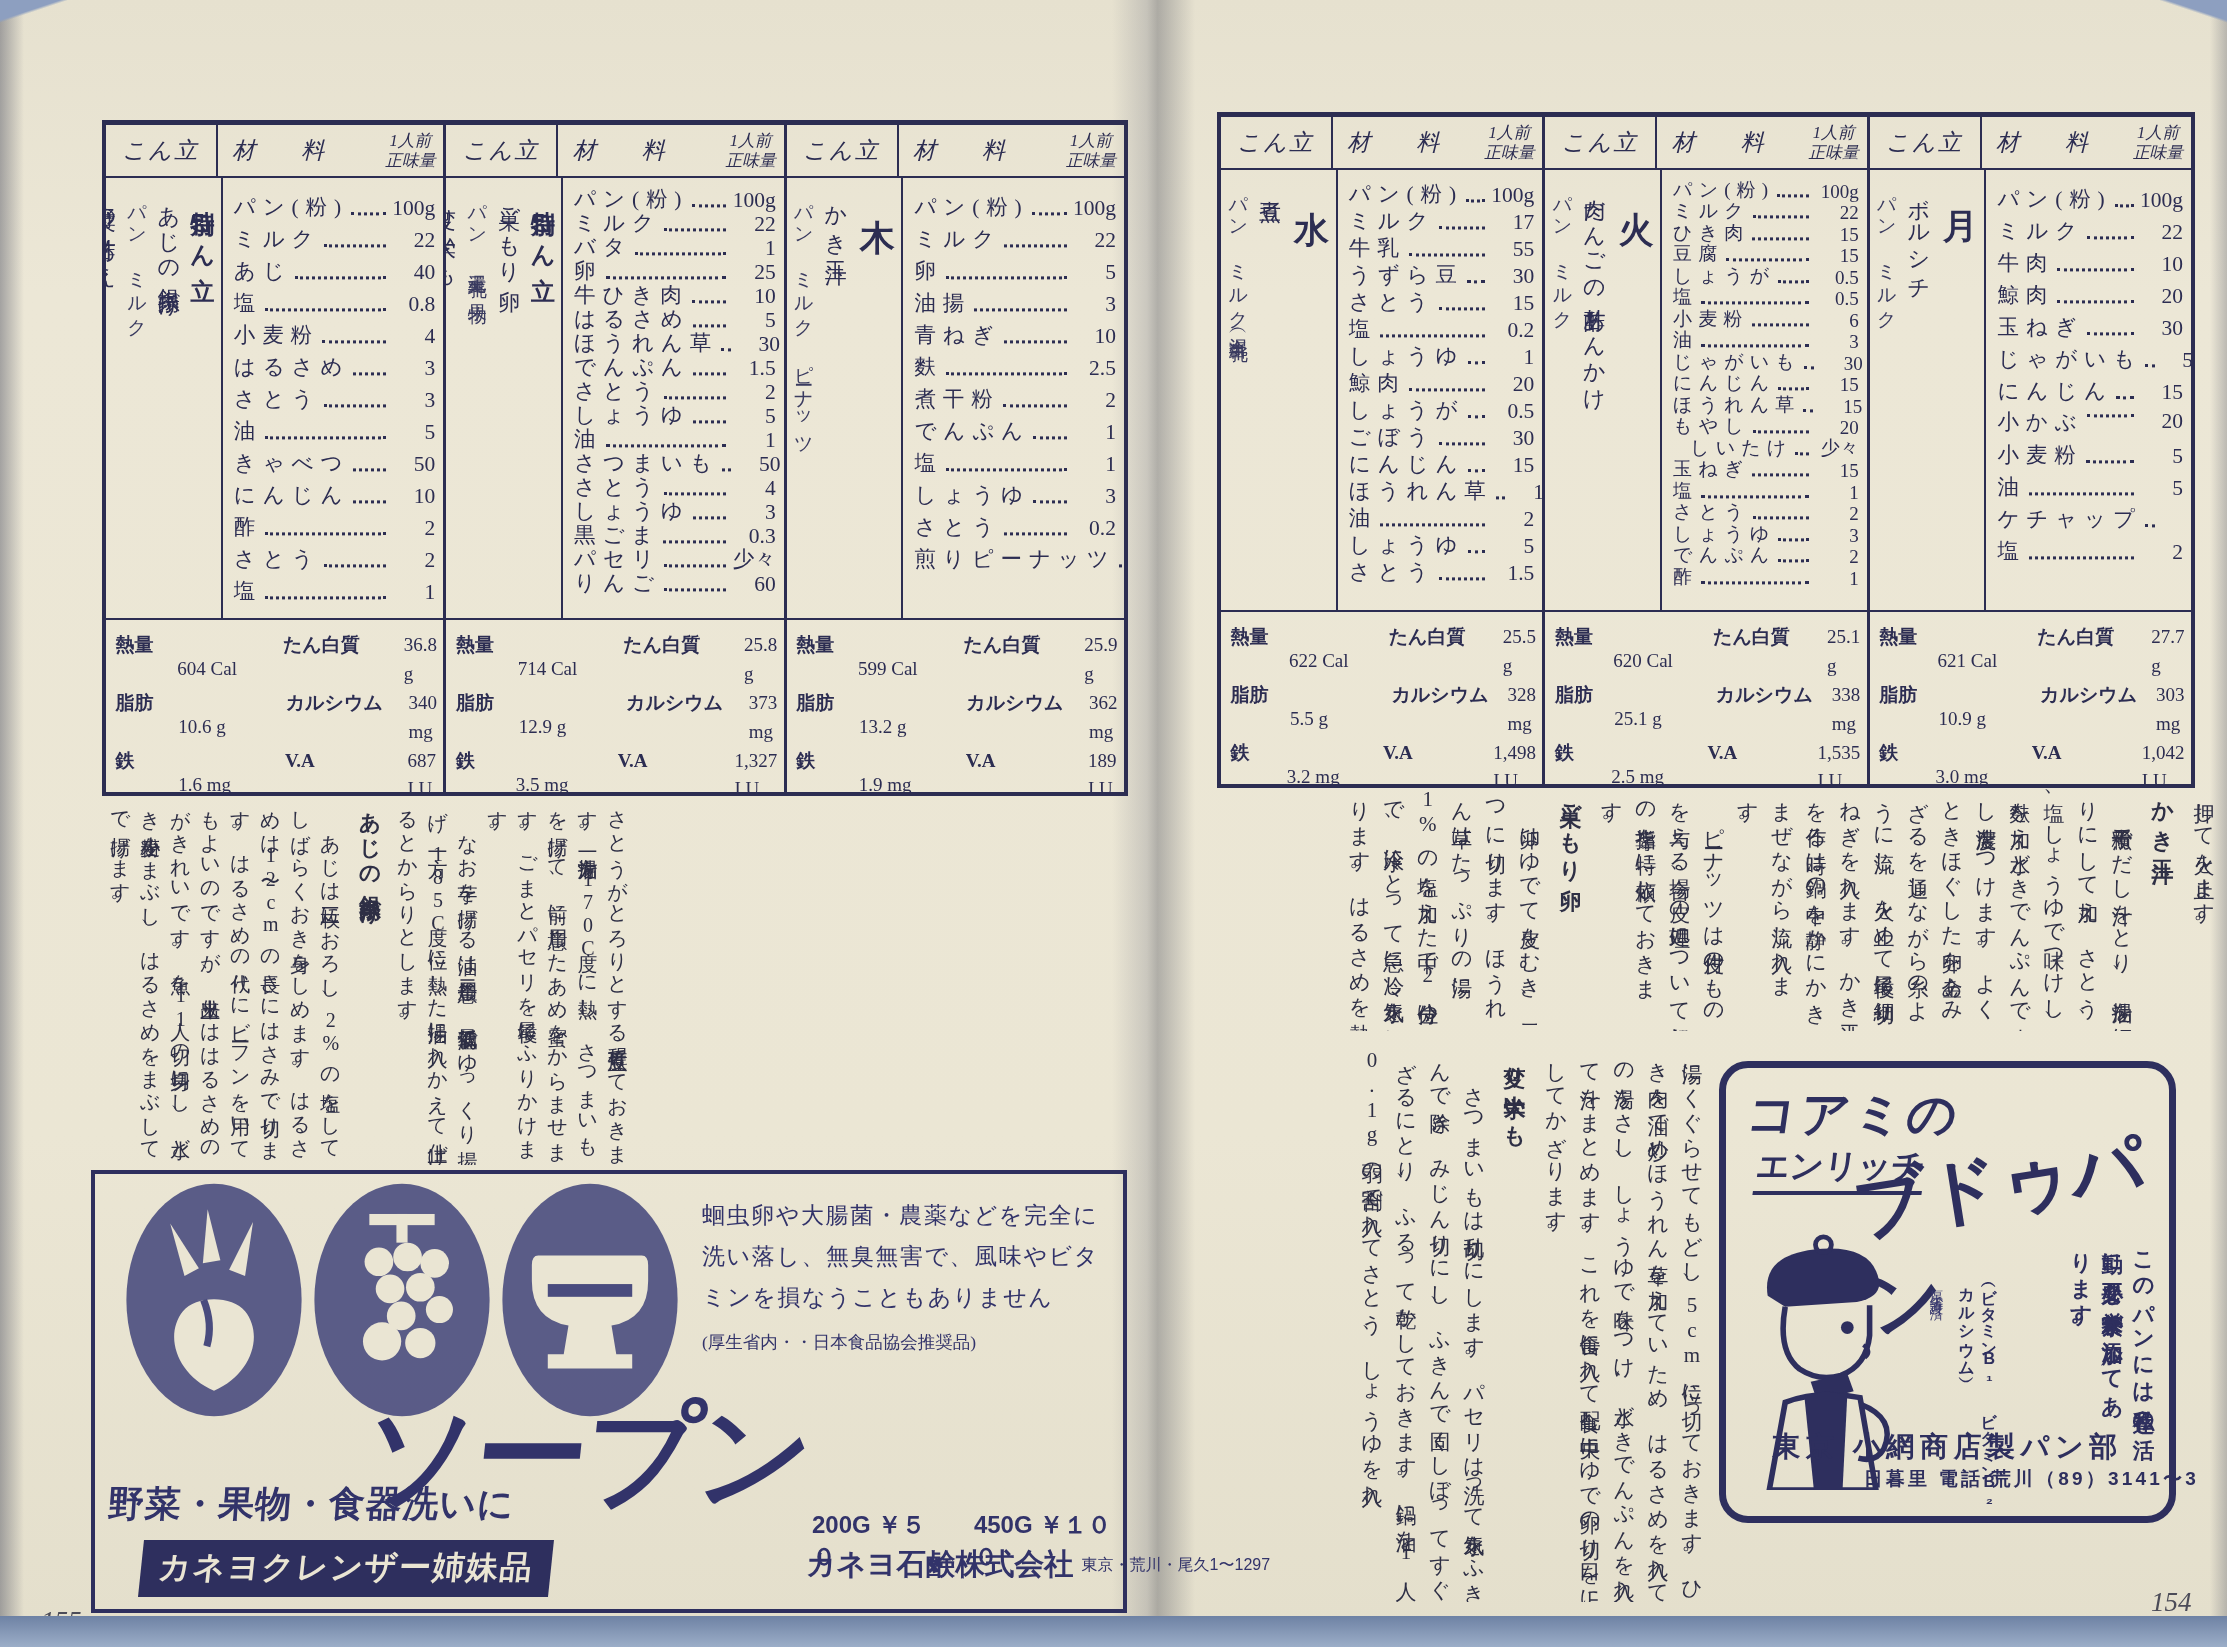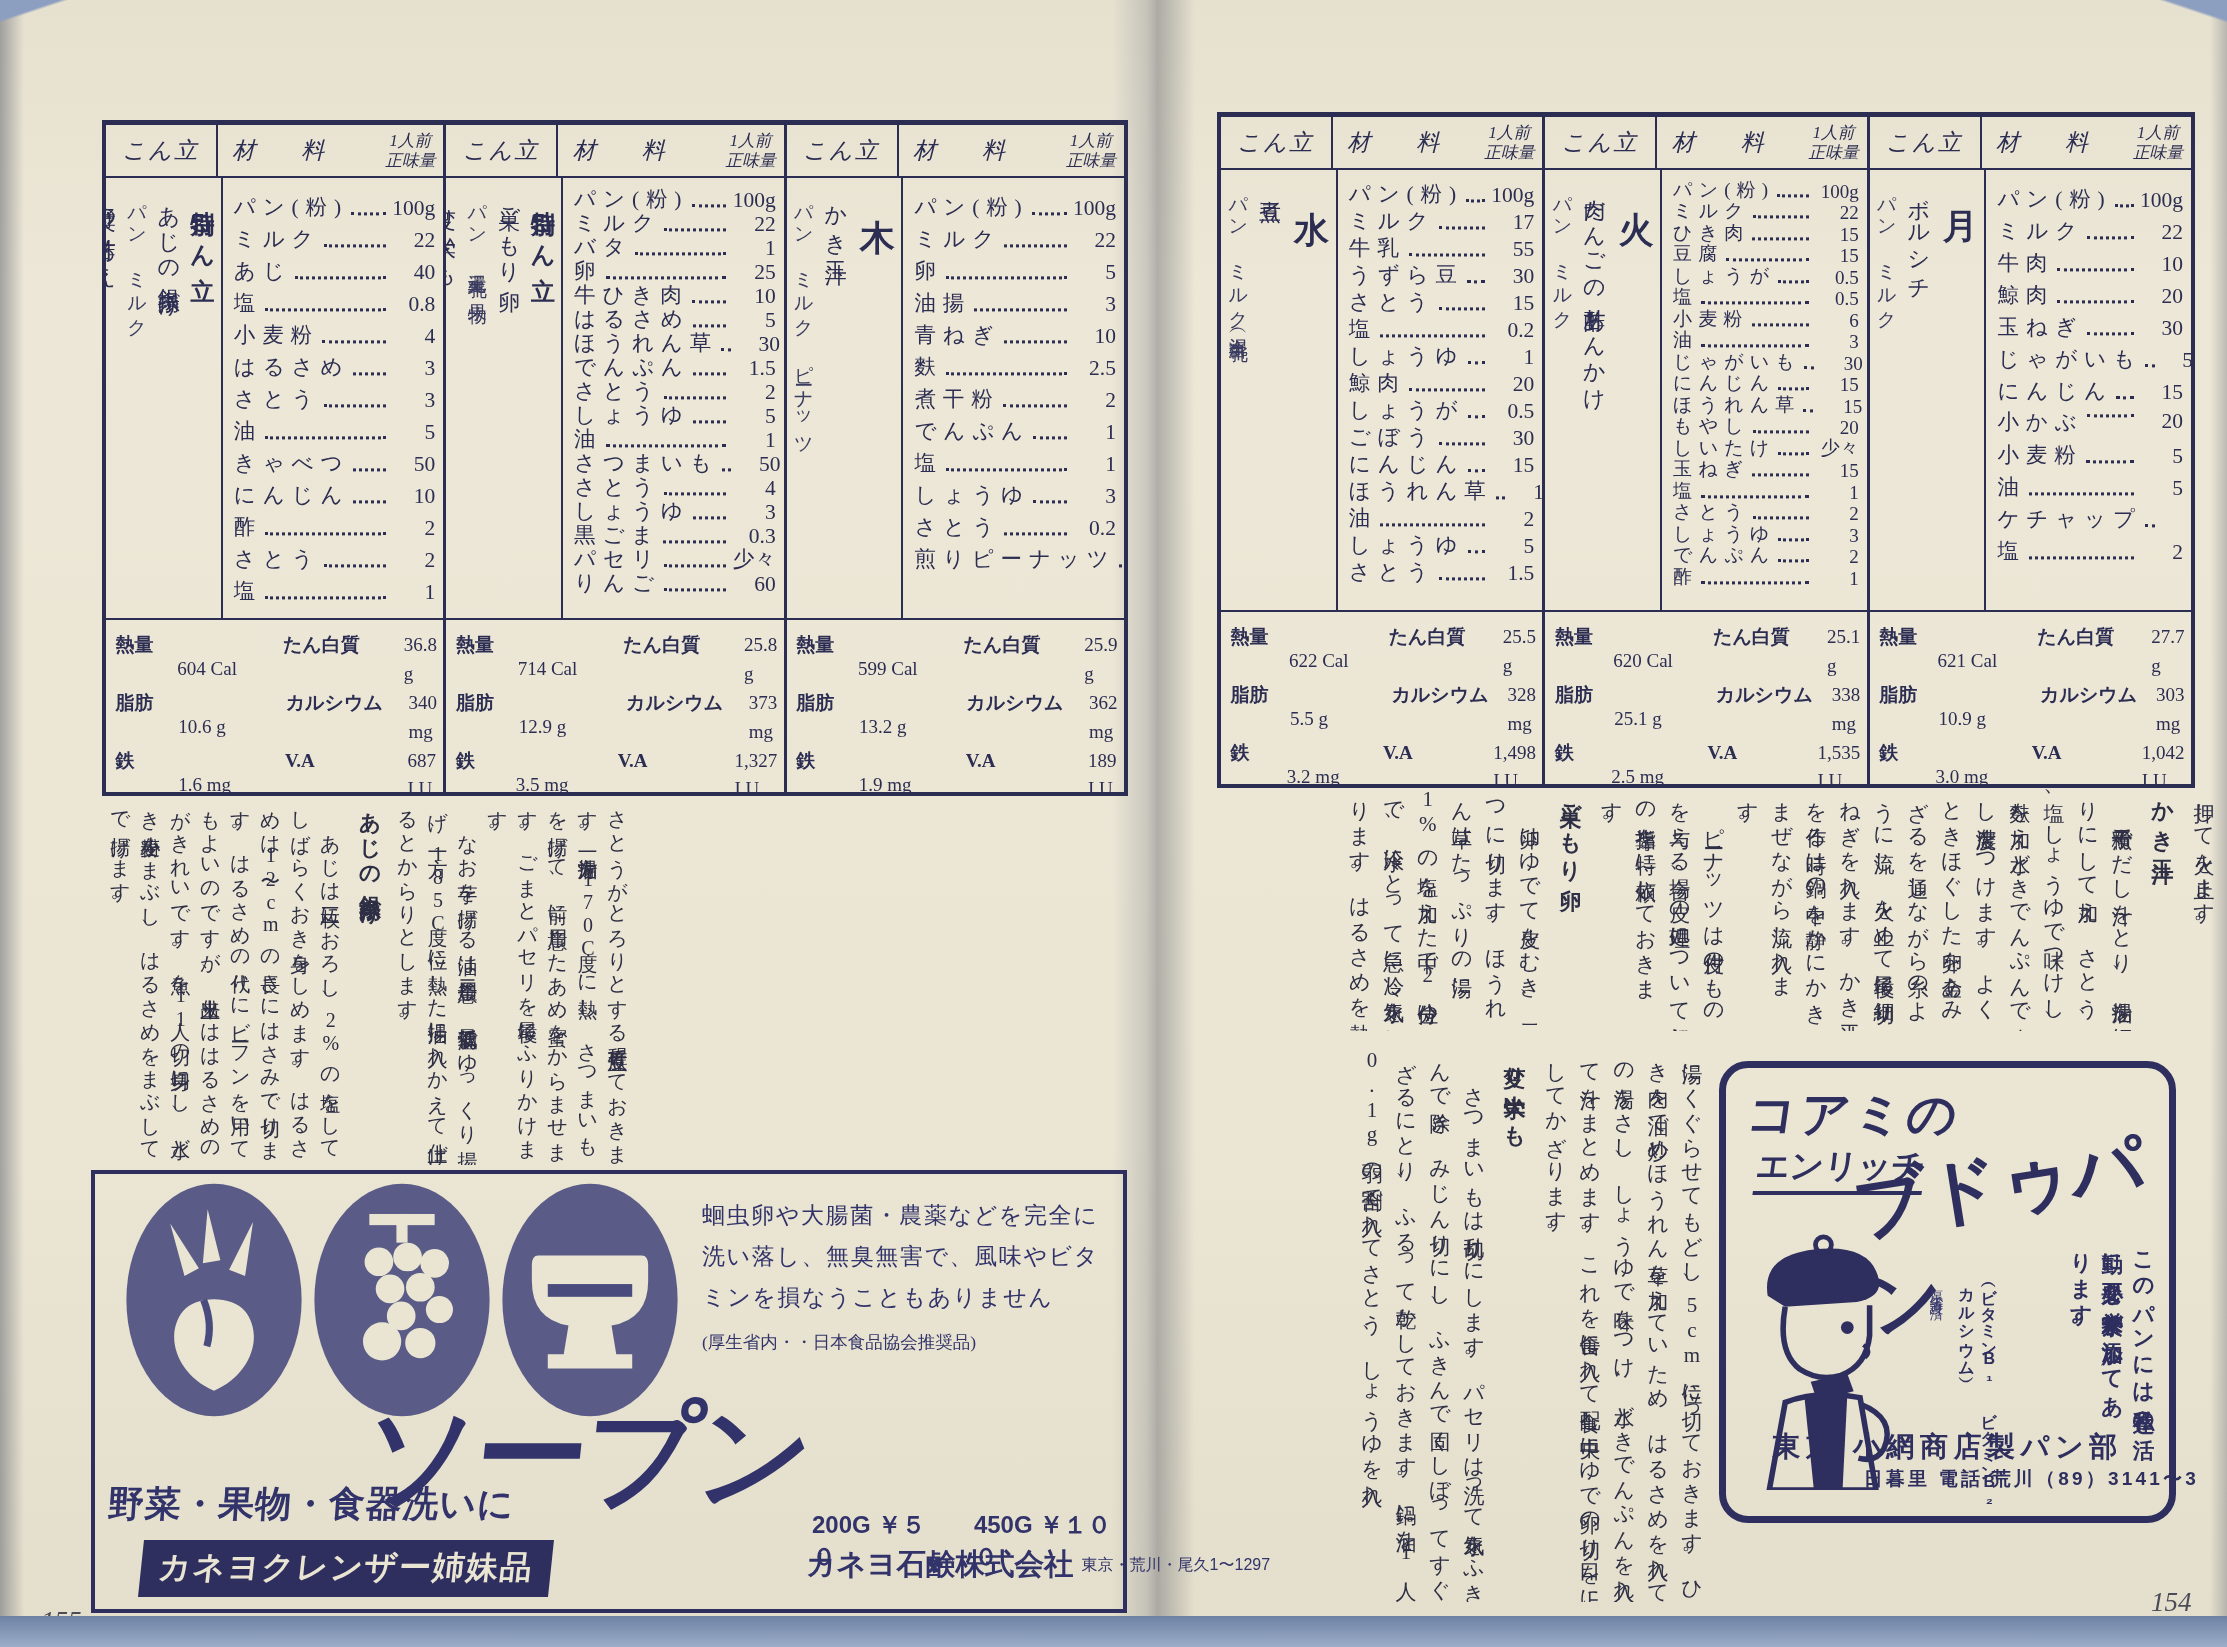--- a/index.html
+++ b/index.html
@@ -705,21 +705,21 @@
             <div class="ing-row" style="height: 21.5px; font-size: 19px;">
               <span class="ing-name">ほうれん草</span>
               <span class="ing-dots"></span>
               <span class="ing-amt">15</span>
             </div>
             <div class="ing-row" style="height: 21.5px; font-size: 19px;">
               <span class="ing-name">もやし</span>
               <span class="ing-dots"></span>
               <span class="ing-amt">20</span>
             </div>
-            <div class="ing-row" style="height: 21.5px; font-size: 19px;">
+            <div class="ing-row" style="height: 21.5px; font-size: 19px; margin-left: 17px;">
               <span class="ing-name">しいたけ</span>
               <span class="ing-dots"></span>
               <span class="ing-amt">少々</span>
             </div>
             <div class="ing-row" style="height: 21.5px; font-size: 19px;">
               <span class="ing-name">玉ねぎ</span>
               <span class="ing-dots"></span>
               <span class="ing-amt">15</span>
             </div>
             <div class="ing-row" style="height: 21.5px; font-size: 19px;">

